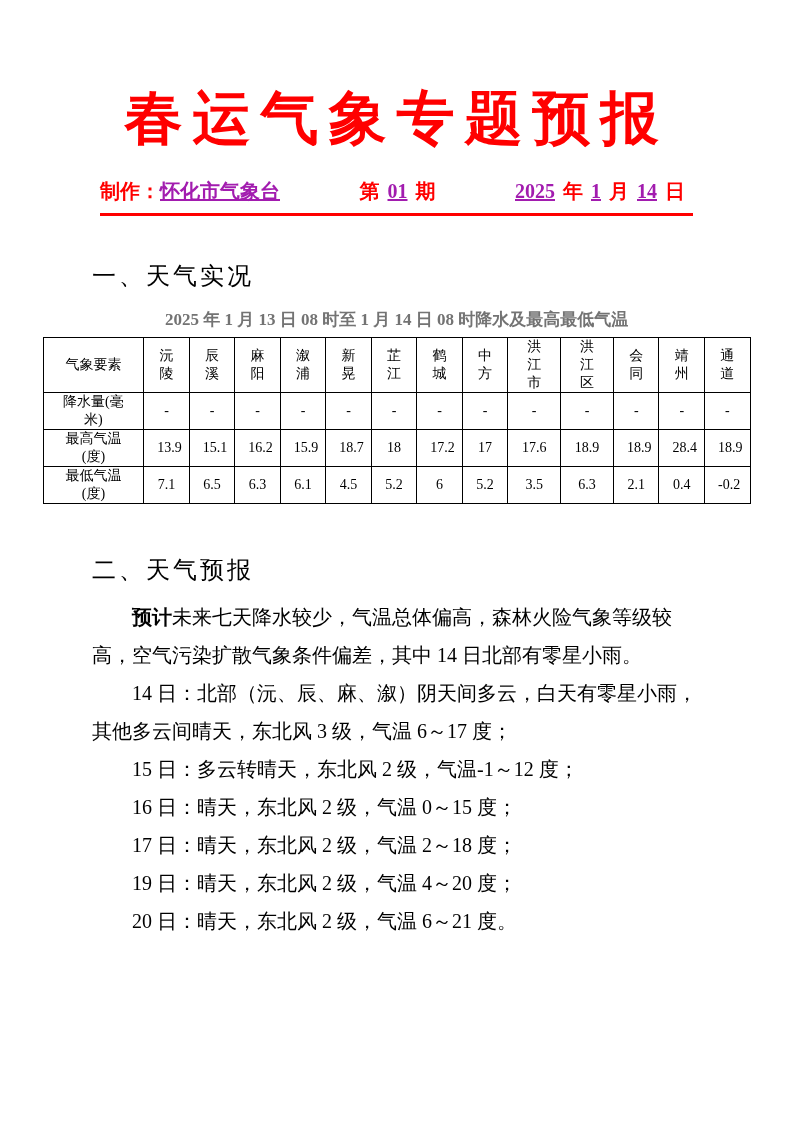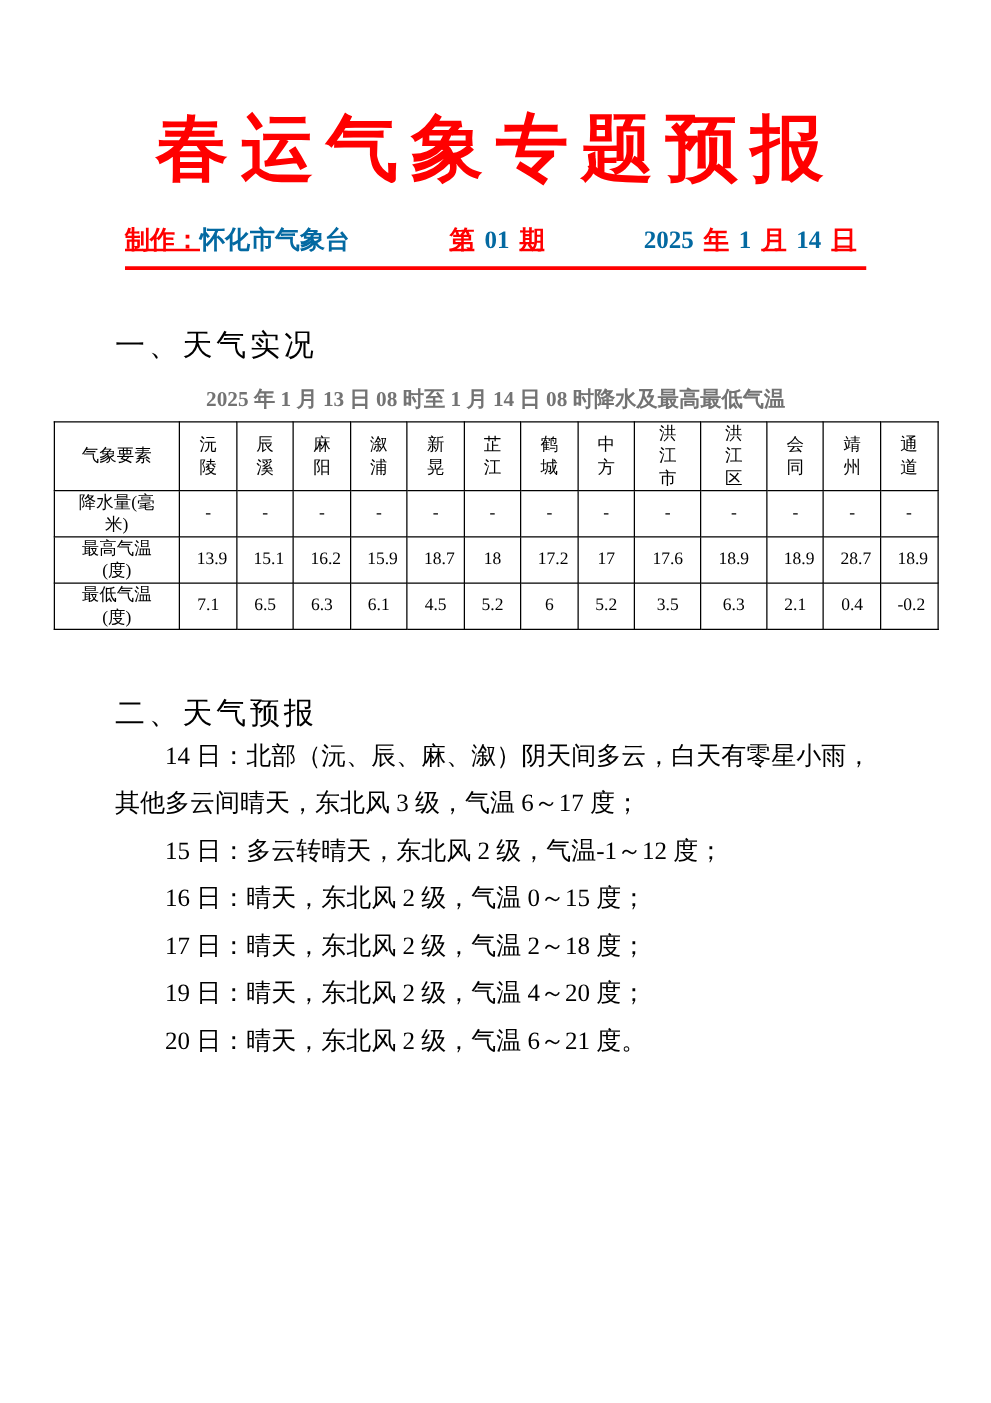--- a/index.html
+++ b/index.html
@@ -30,22 +30,22 @@
     width: 593px;
     margin: 24px auto 0 100px;
     display: flex;
     justify-content: space-between;
     align-items: baseline;
     font-size: 20px;
     font-weight: bold;
     border-bottom: 3px solid #ff0000;
     padding-bottom: 8px;
   }
-  .meta-row .red { color: #ff0000; text-decoration: underline; }
-  .meta-row .black { color: #0369a1; }
+  .meta-row .red { color: #ff0000; }
+  .meta-row .black { color: #a21caf; text-decoration: underline; }
   .meta-row span { white-space: pre; }
   .meta-group { display: inline-block; }
   .meta-group .num { margin: 0 8px; }
 
   .section-heading {
     margin: 44px 0 0 92px;
     font-size: 24px;
     font-weight: 500;
     letter-spacing: 3px;
     color: #000000;
@@ -172,21 +172,21 @@
         <td>15.1</td>
         <td>16.2</td>
         <td>15.9</td>
         <td>18.7</td>
         <td>18</td>
         <td>17.2</td>
         <td>17</td>
         <td>17.6</td>
         <td>18.9</td>
         <td>18.9</td>
-        <td>28.7</td>
+        <td>28.4</td>
         <td>18.9</td>
       </tr>
       <tr>
         <td>最低气温(度)</td>
         <td>7.1</td>
         <td>6.5</td>
         <td>6.3</td>
         <td>6.1</td>
         <td>4.5</td>
         <td>5.2</td>
@@ -197,20 +197,21 @@
         <td>2.1</td>
         <td>0.4</td>
         <td>-0.2</td>
       </tr>
     </tbody>
   </table>
 
   <div class="section-heading" style="margin-top: 50px;">二、天气预报</div>
 
   <div class="body-text">
+    <p class="summary-para"><span class="lead">预计</span><span>未来七天降水较少，气温总体偏高，森林火险气象等级较高，空气污染扩散气象条件偏差，其中 14 日北部有零星小雨。</span></p>
     <p class="forecast-para">14 日：北部（沅、辰、麻、溆）阴天间多云，白天有零星小雨，其他多云间晴天，东北风 3 级，气温 6～17 度；</p>
     <p class="forecast-para">15 日：多云转晴天，东北风 2 级，气温-1～12 度；</p>
     <p class="forecast-para">16 日：晴天，东北风 2 级，气温 0～15 度；</p>
     <p class="forecast-para">17 日：晴天，东北风 2 级，气温 2～18 度；</p>
     <p class="forecast-para">19 日：晴天，东北风 2 级，气温 4～20 度；</p>
     <p class="forecast-para">20 日：晴天，东北风 2 级，气温 6～21 度。</p>
   </div>
 
 </div>
 

